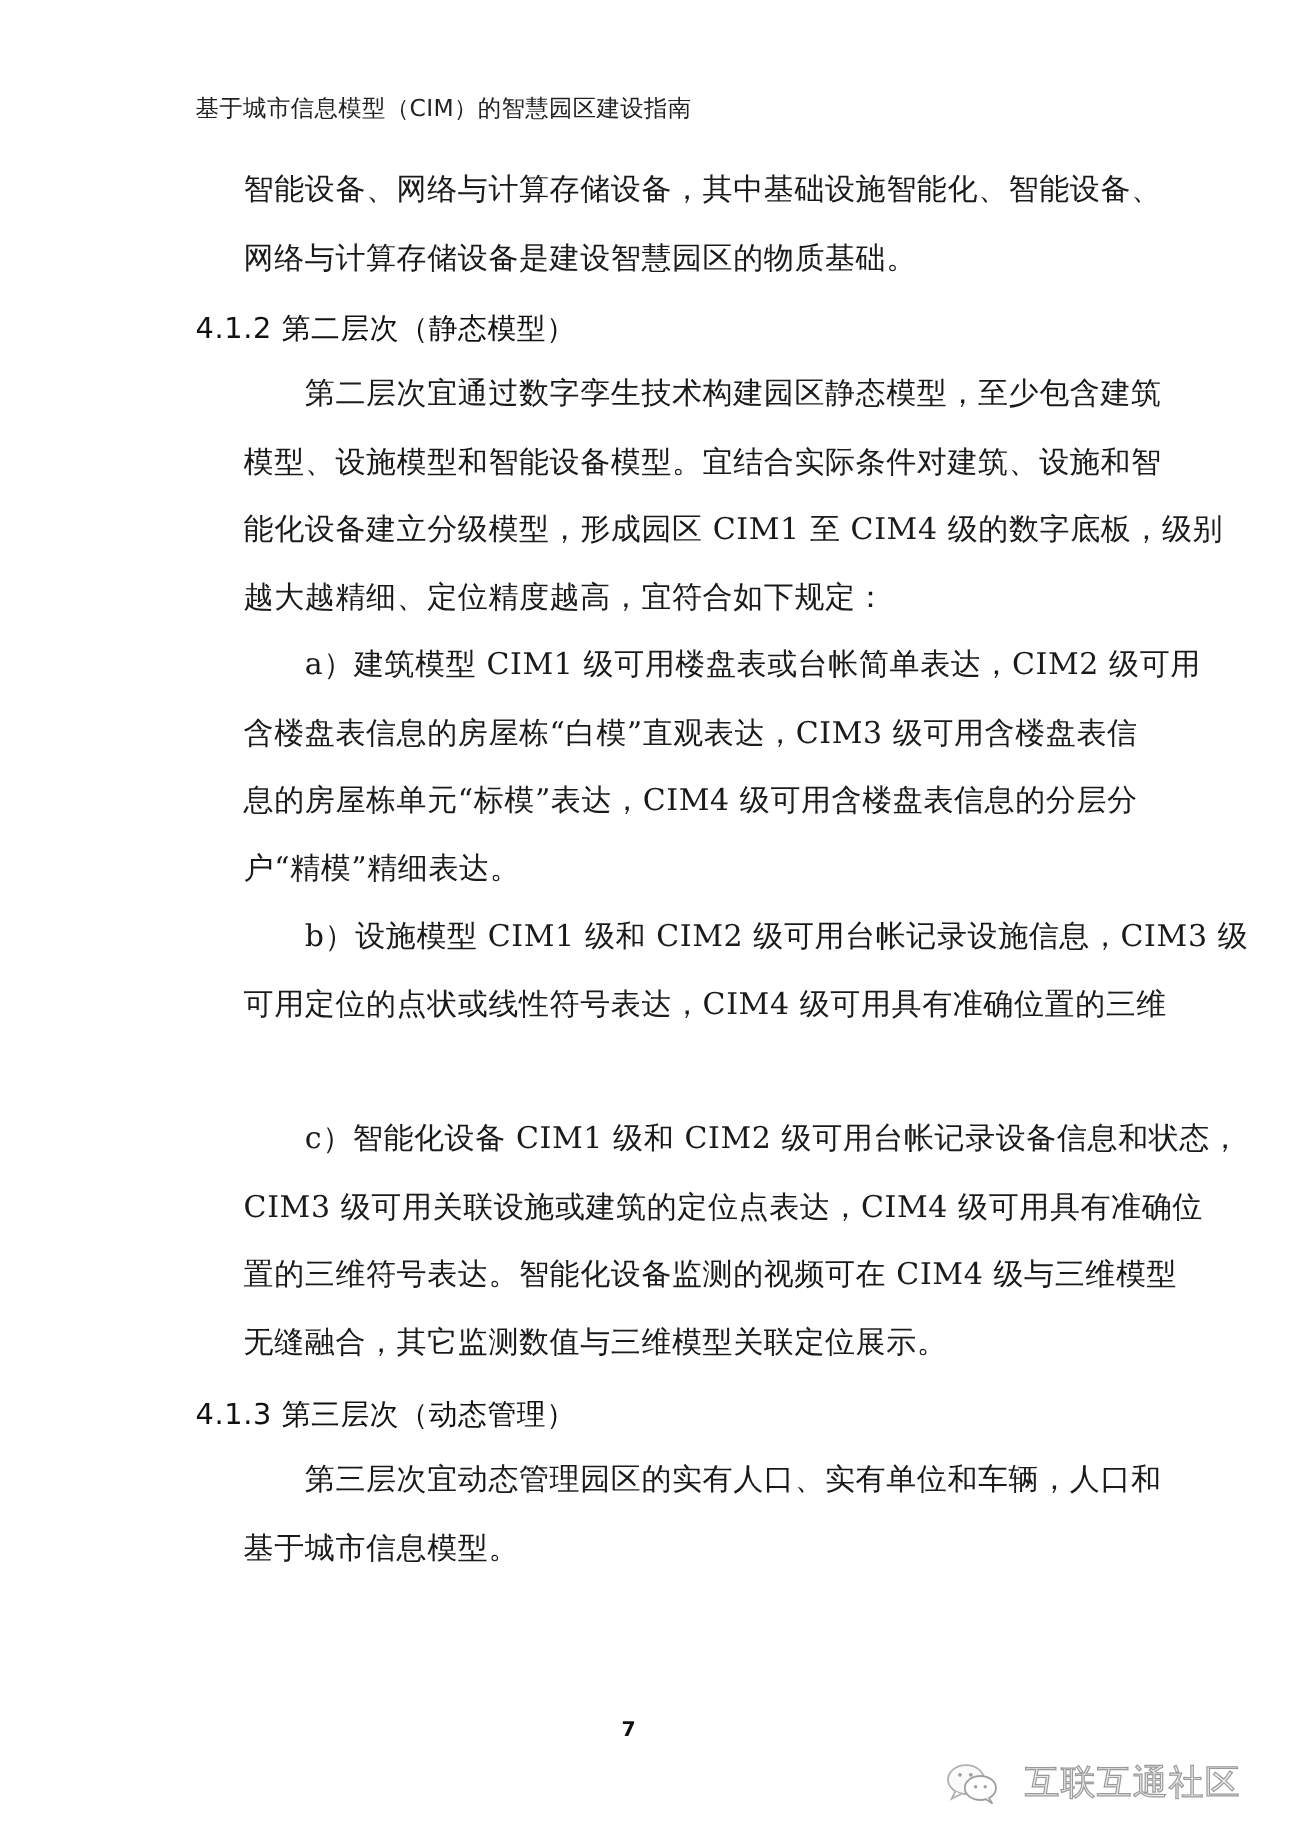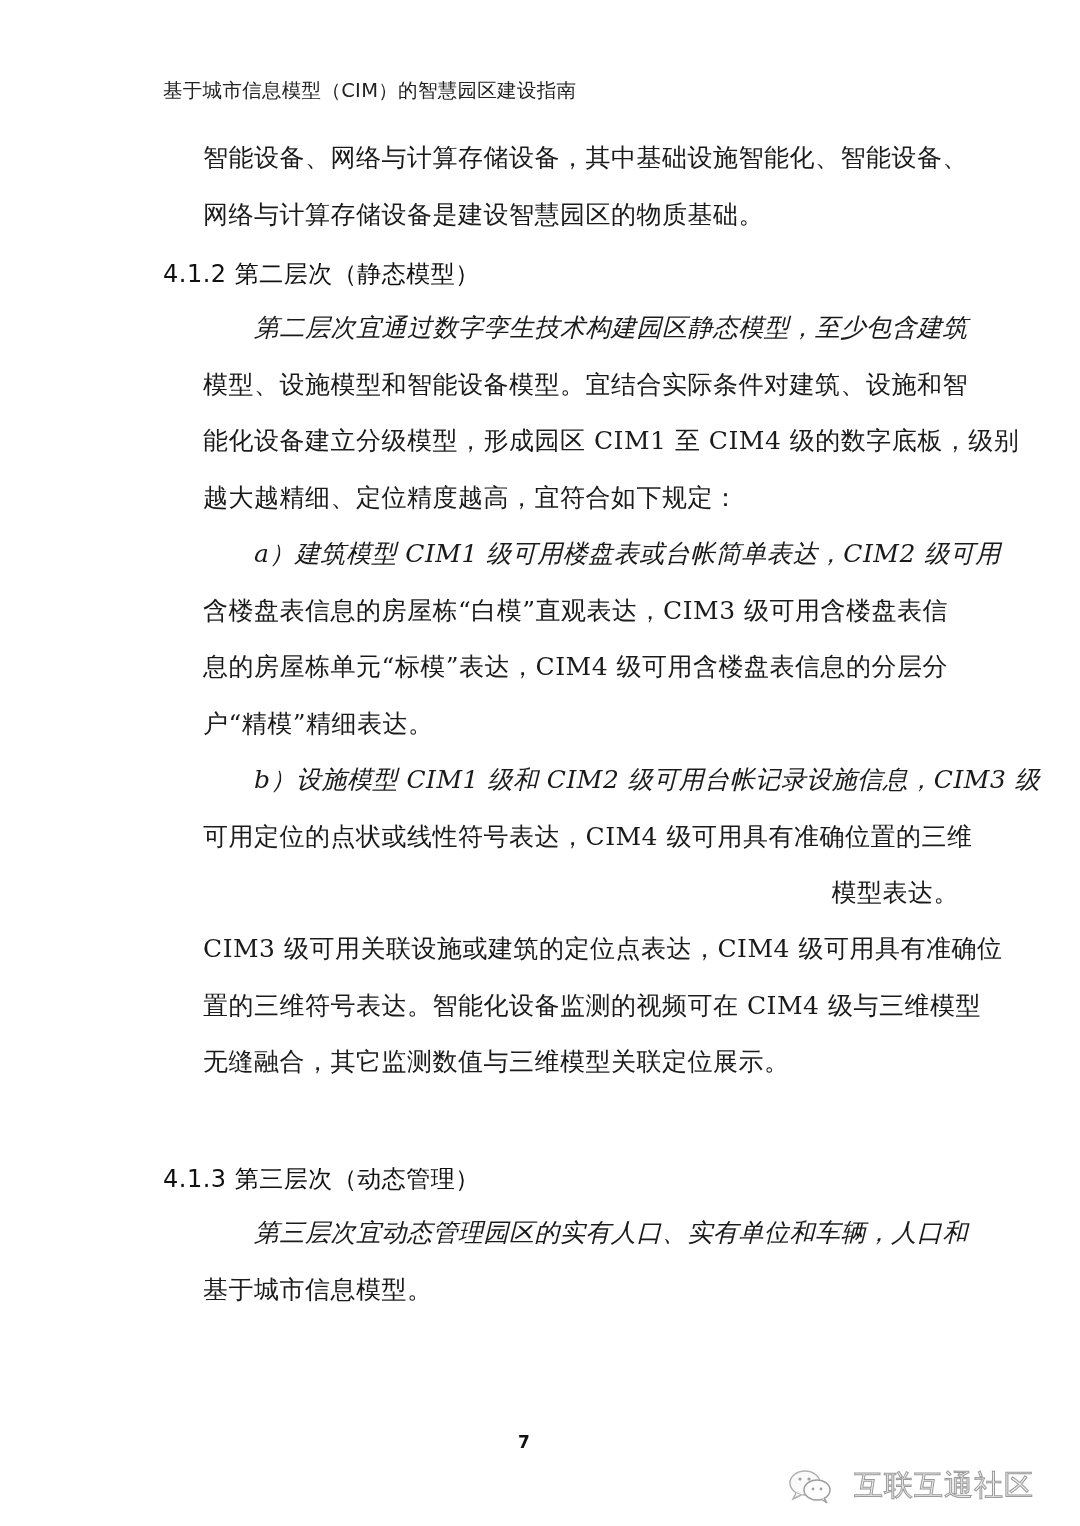--- a/index.html
+++ b/index.html
@@ -3,21 +3,21 @@
 <meta charset="utf-8">
 <style>
   html, body { margin:0; padding:0; background:#ffffff; }
   body { width:1080px; height:1526px; position:relative; overflow:hidden;
          font-family:"DejaVu Serif","Liberation Serif",serif; color:#1a1a1a; }
   .header { position:absolute; left:163px; top:77px; font-family:"DejaVu Sans","Liberation Sans",sans-serif;
             font-size:19.5px; color:#222; letter-spacing:0.3px; }
   .body-text { position:absolute; left:163px; width:756px; font-size:25px; line-height:56.5px;
                letter-spacing:0.5px;margin-left:40px; }
   .line { white-space:nowrap; height:56.5px; }
-  .indent { padding-left:51px;font-style:italic; }
+  .indent { padding-left:51px; }
   .heading { font-family:"DejaVu Sans","Liberation Sans",sans-serif; font-size:24px; white-space:nowrap;
              position:absolute; left:163px; color:#111; letter-spacing:0.5px; }
   .page-num { position:absolute; left:518px; top:1432px; font-family:"DejaVu Sans","Liberation Sans",sans-serif;
               font-size:17px; color:#111; font-weight:bold; }
   .watermark { position:absolute; left:788px; top:1466px; display:flex; align-items:flex-end; gap:20px;
                font-family:"DejaVu Sans","Liberation Sans",sans-serif; font-size:29px; color:#eeeeee;
                -webkit-text-stroke:1px #9a9a9a; letter-spacing:1px; }
   .wm-icon { width:46px; height:38px; }
 </style>
 </head>
@@ -42,24 +42,24 @@
 <div class="body-text" style="top:526px;">
   <div class="line indent">a）建筑模型 CIM1 级可用楼盘表或台帐简单表达，CIM2 级可用</div>
   <div class="line">含楼盘表信息的房屋栋“白模”直观表达，CIM3 级可用含楼盘表信</div>
   <div class="line">息的房屋栋单元“标模”表达，CIM4 级可用含楼盘表信息的分层分</div>
   <div class="line">户“精模”精细表达。</div>
 </div>
 
 <div class="body-text" style="top:752px;text-align:right;">
   <div class="line indent">b）设施模型 CIM1 级和 CIM2 级可用台帐记录设施信息，CIM3 级</div>
   <div class="line">可用定位的点状或线性符号表达，CIM4 级可用具有准确位置的三维</div>
-  <div class="line">模型表达。</div>
 </div>
 
 <div class="body-text" style="top:921px;">
+  <div class="line indent">c）智能化设备 CIM1 级和 CIM2 级可用台帐记录设备信息和状态，</div>
   <div class="line">CIM3 级可用关联设施或建筑的定位点表达，CIM4 级可用具有准确位</div>
   <div class="line">置的三维符号表达。智能化设备监测的视频可在 CIM4 级与三维模型</div>
   <div class="line">无缝融合，其它监测数值与三维模型关联定位展示。</div>
 </div>
 
 <div class="heading" style="top:1163px;">4.1.3 第三层次（动态管理）</div>
 
 <div class="body-text" style="top:1205px;">
   <div class="line indent">第三层次宜动态管理园区的实有人口、实有单位和车辆，人口和</div>
   <div class="line">基于城市信息模型。</div>

